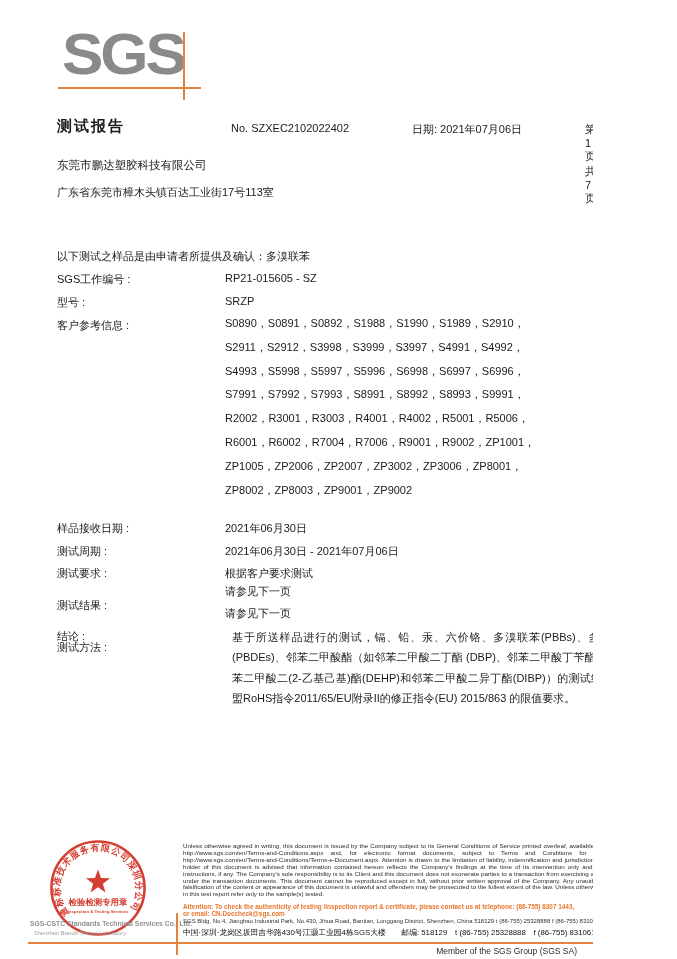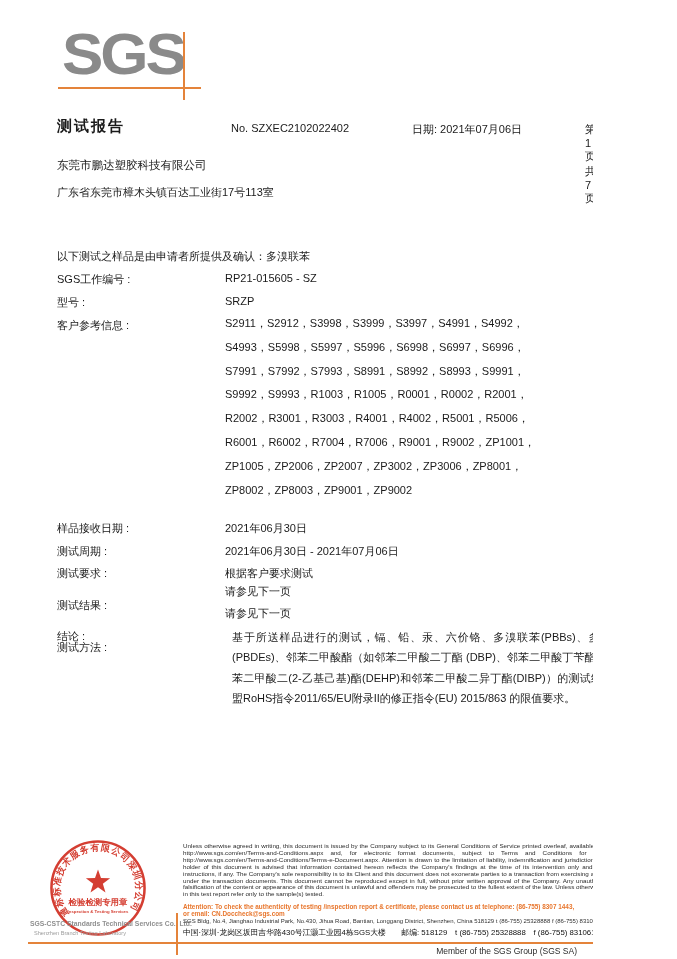--- a/index.html
+++ b/index.html
@@ -77,24 +77,24 @@
   <div class="intro">以下测试之样品是由申请者所提供及确认：多溴联苯</div>
 
   <div class="flabel" style="top:272px;">SGS工作编号 :</div>
   <div class="fvalue" style="top:272px;">RP21-015605 - SZ</div>
 
   <div class="flabel" style="top:295px;">型号 :</div>
   <div class="fvalue" style="top:295px;">SRZP</div>
 
   <div class="flabel" style="top:318px;">客户参考信息 :</div>
   <div class="fvalue ref-lines" style="top:312px;">
+    <div>S0890，S0891，S0892，S1988，S1990，S1989，S2910，</div>
     <div>S2911，S2912，S3998，S3999，S3997，S4991，S4992，</div>
     <div>S4993，S5998，S5997，S5996，S6998，S6997，S6996，</div>
     <div>S7991，S7992，S7993，S8991，S8992，S8993，S9991，</div>
-    <div>S9992，S9993，R1003，R1005，R0001，R0002，R2001，</div>
     <div>R2002，R3001，R3003，R4001，R4002，R5001，R5006，</div>
     <div>R6001，R6002，R7004，R7006，R9001，R9002，ZP1001，</div>
     <div>ZP1005，ZP2006，ZP2007，ZP3002，ZP3006，ZP8001，</div>
     <div>ZP8002，ZP8003，ZP9001，ZP9002</div>
   </div>
 
   <div class="flabel" style="top:521px;">样品接收日期 :</div>
   <div class="fvalue" style="top:521px;">2021年06月30日</div>
 
   <div class="flabel" style="top:544px;">测试周期 :</div>

